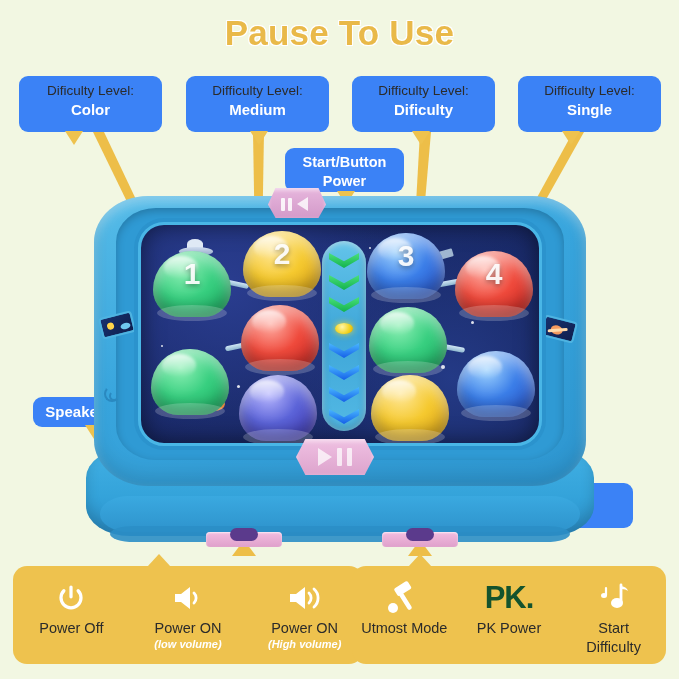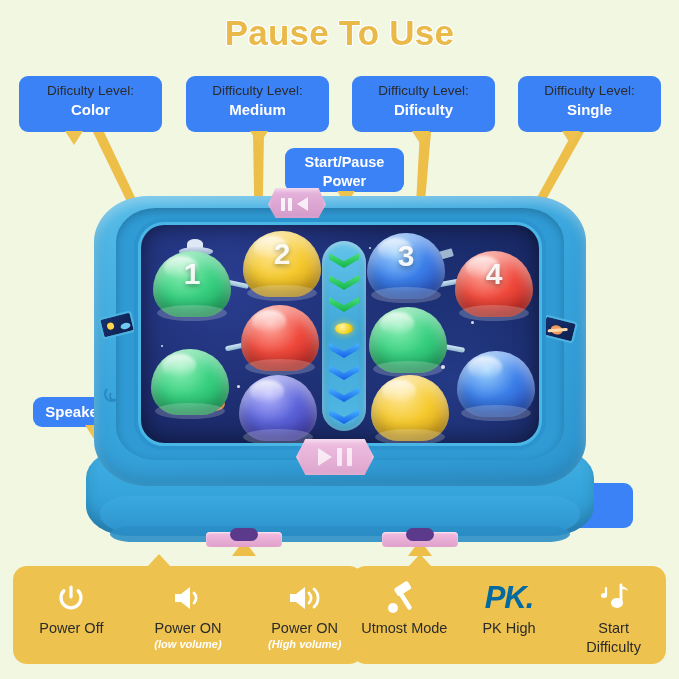--- a/index.html
+++ b/index.html
@@ -230,21 +230,21 @@
   #panelRight { left: 352px; width: 314px; }
   .ptail {
     position:absolute; top: -12px; width: 0; height: 0;
     border-left: 12px solid transparent; border-right: 12px solid transparent;
     border-bottom: 13px solid #eec24e;
   }
   .cell { width: 33%; text-align: center; color: #2b2b2b; }
   .cell .glyph { height: 40px; display:flex; align-items:center; justify-content:center; }
   .cell .cap { font-size: 14.5px; line-height: 1.15; display:block; margin-top: 2px;}
   .cell .sub { font-size: 11px; font-style: italic; font-weight: bold; color:#fff; display:block; margin-top: 1px;}
-  .pk { font-size: 31px; font-weight: bold; font-style: italic; color:#0369a1; letter-spacing:-1px; }
+  .pk { font-size: 31px; font-weight: bold; color:#14532d; letter-spacing:-1px; }
 
   
   .ufo, .comet, .rocket, .sat { position:absolute; }
 </style>
 </head>
 <body>
 
 <div id="root">
 
   <div class="title">Pause To Use</div>
@@ -284,21 +284,21 @@
     <span class="l2">Dificulty</span>
     <div class="tail" style="left:60px;bottom:-13px"></div>
   </div>
   <div class="bubble diffbox" id="diff4">
     <span class="l1">Difficulty Level:</span>
     <span class="l2">Single</span>
     <div class="tail" style="left:44px;bottom:-13px"></div>
   </div>
 
   <div class="bubble" id="startpause">
-    <span class="l2">Start/Pause</span>
+    <span class="l2">Start/Button</span>
     <span class="l2">Power</span>
     <div class="tail" style="left:52px;bottom:-13px"></div>
   </div>
 
   <div class="bubble" id="speaker">
     <span class="l2">Speaker</span>
     <div class="tail" style="left:52px;bottom:-12px"></div>
   </div>
 
   <div class="bubble" id="hitpoints">
@@ -529,21 +529,21 @@
           <circle cx="7" cy="27" r="5" fill="#fff"></circle>
         </svg>
       </div>
       <span class="cap">Utmost Mode</span>
     </div>
 
     <div class="cell">
       <div class="glyph">
         <span class="pk">PK.</span>
       </div>
-      <span class="cap">PK High</span>
+      <span class="cap">PK Power</span>
     </div>
 
     <div class="cell">
       <div class="glyph">
         <svg width="34" height="34" viewBox="0 0 34 34">
           <path d="M24 4 v17" stroke="#fff" stroke-width="2.8" stroke-linecap="round"></path>
           <path d="M24 5 q6 1 7 5 q-2 -2 -7 -2 z" fill="#fff"></path>
           <ellipse cx="20" cy="22" rx="6" ry="5" fill="#fff"></ellipse>
           <path d="M9 7 v7" stroke="#fff" stroke-width="2.2" stroke-linecap="round"></path>
           <ellipse cx="7" cy="14.5" rx="3" ry="2.5" fill="#fff"></ellipse>

